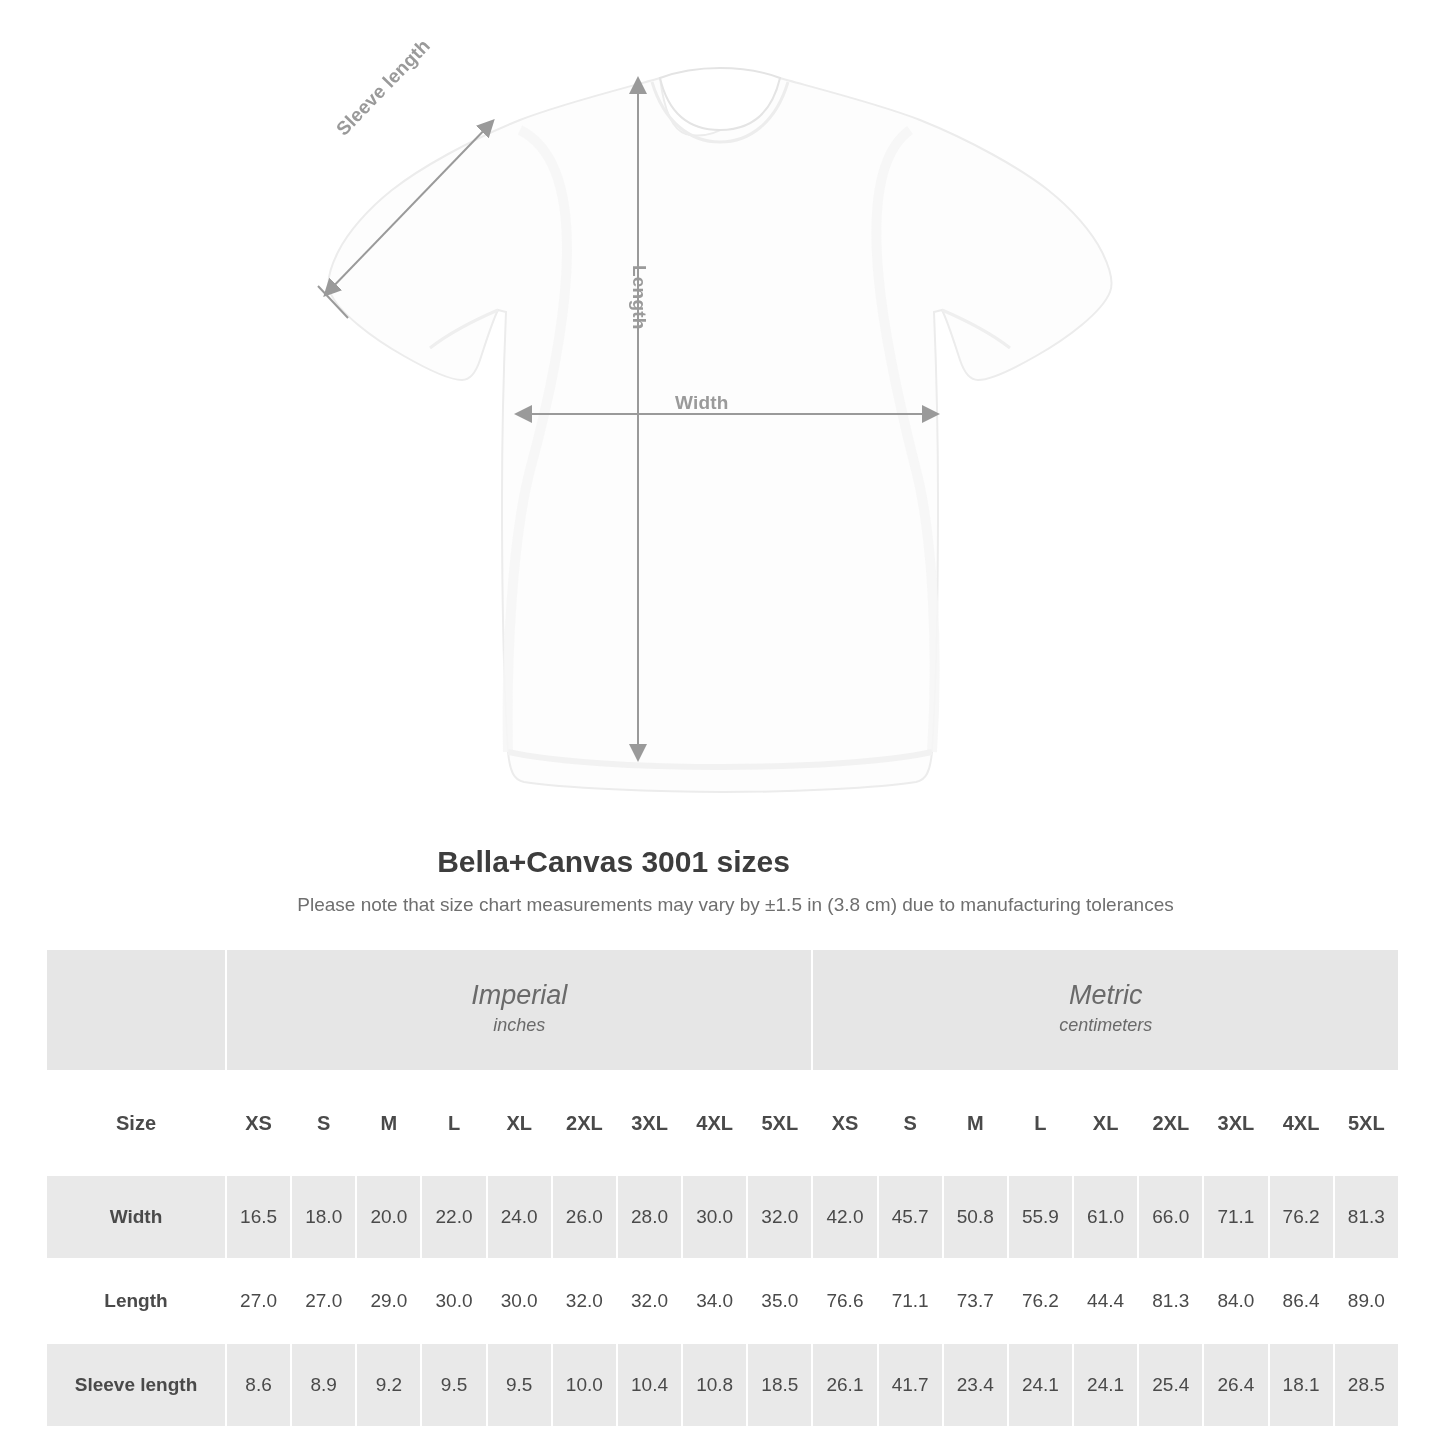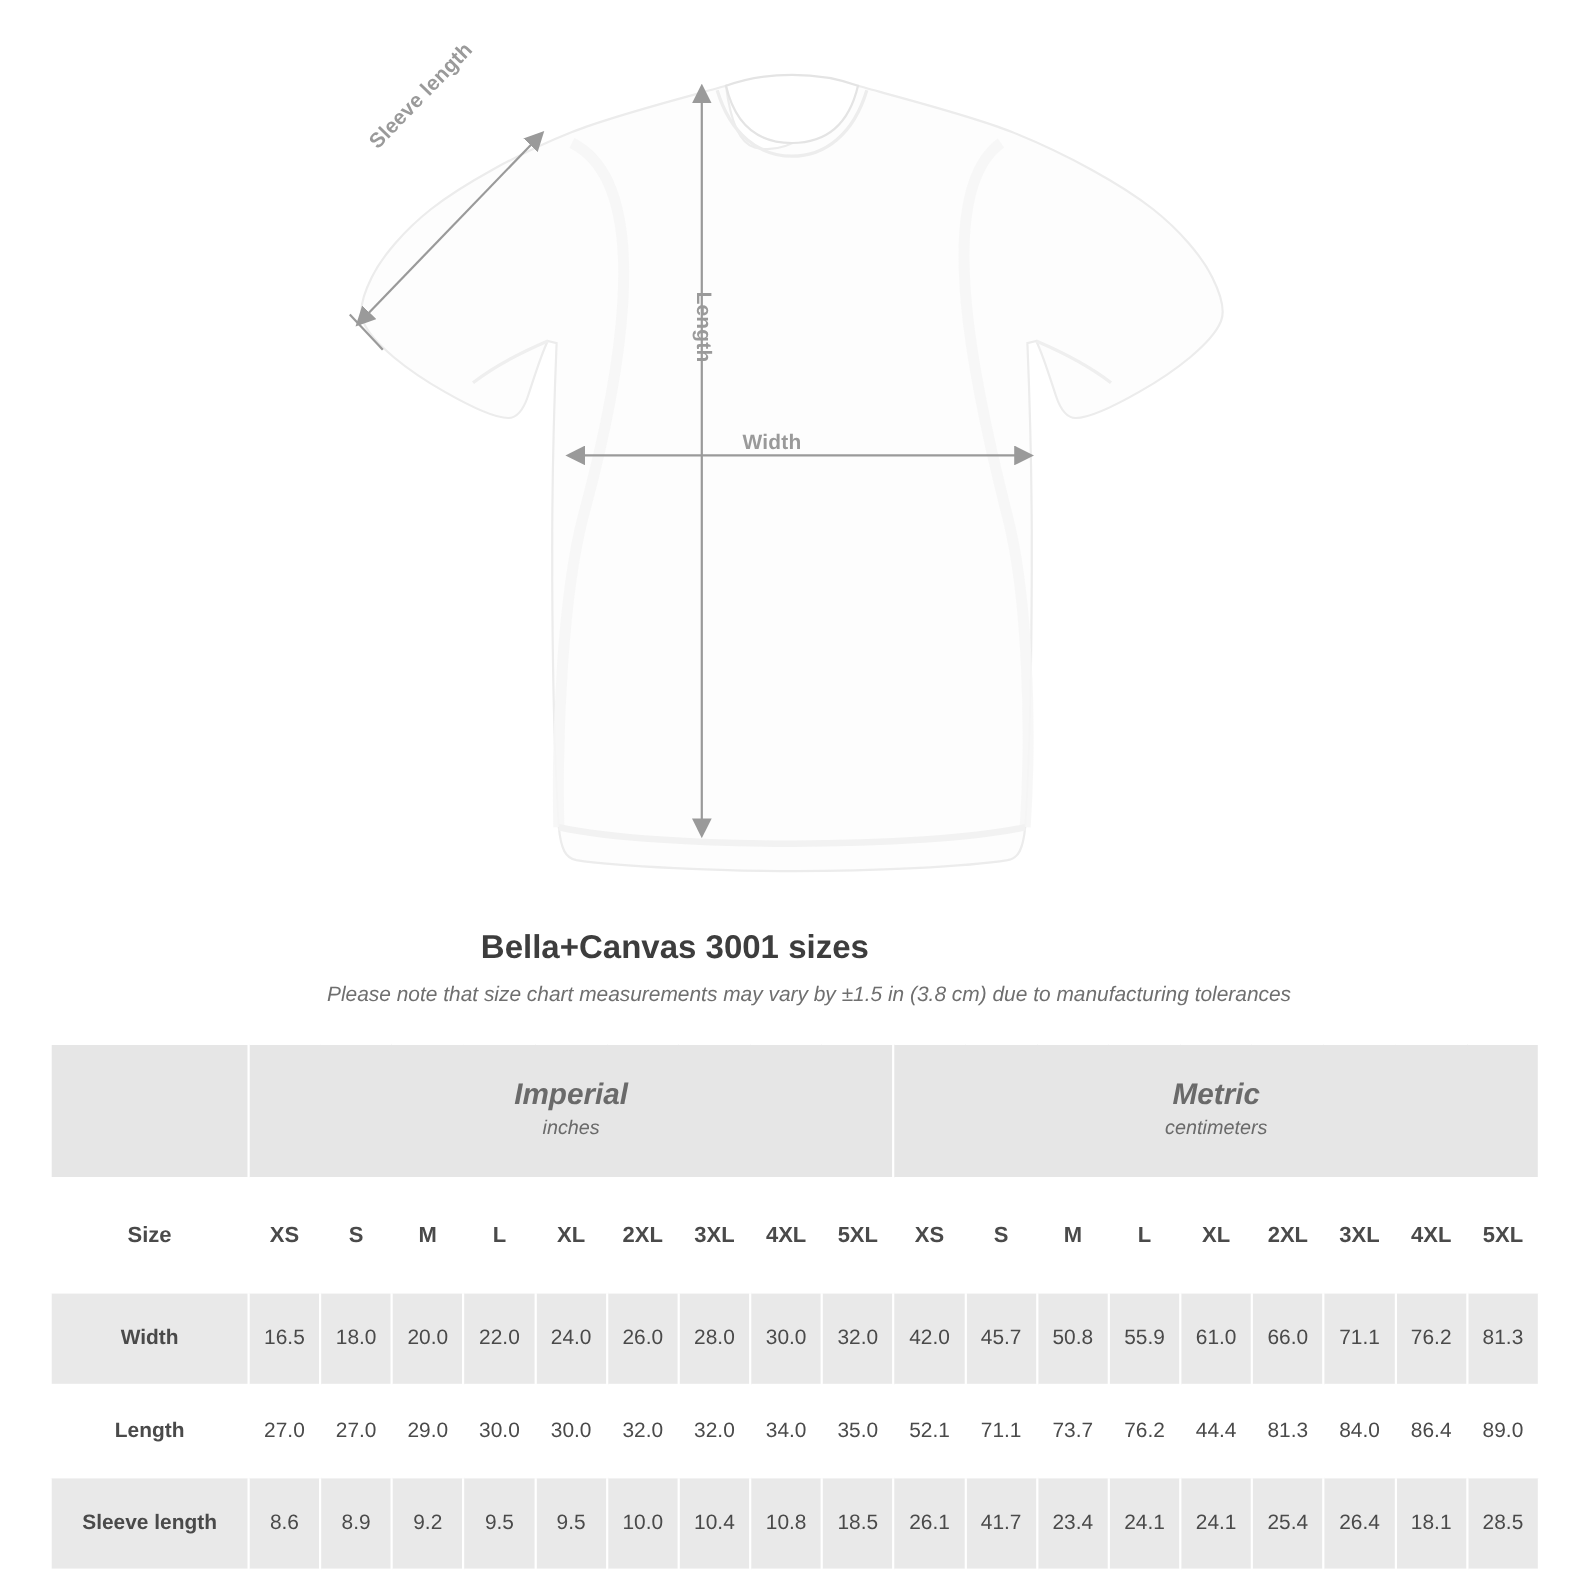--- a/index.html
+++ b/index.html
@@ -55,21 +55,20 @@
     font-size: 30px;
     font-weight: bold;
     color: #3d3d3d;
   }
   .chart-note {
     position: absolute;
     left: 0; top: 894px;
     width: 1445px;
     text-align: center;
     font-size: 19px;
-    font-style: italic;
     color: #6f6f6f;
     padding-left: 26px;
   }
 
   
   .table-wrap {
     position: absolute;
     left: 45px; top: 948px;
     width: 1355px;
   }
@@ -86,21 +85,21 @@
     color: #4a4a4a;
     padding: 0;
   }
   tr.unit-row td {
     background: #e6e6e6;
     height: 122px;
   }
   .unit-name {
     font-size: 27px;
     font-style: italic;
-    font-weight: bold;
+    font-weight: normal;
     color: #6a6a6a;
     line-height: 1.15;
   }
   .unit-sub {
     font-size: 18px;
     font-style: italic;
     color: #6a6a6a;
     line-height: 1.6;
   }
   tr.header-row td {
@@ -266,21 +265,21 @@
           <td class="col-head rowhead">Length</td>
           <td>27.0</td>
           <td>27.0</td>
           <td>29.0</td>
           <td>30.0</td>
           <td>30.0</td>
           <td>32.0</td>
           <td>32.0</td>
           <td>34.0</td>
           <td>35.0</td>
-          <td>52.1</td>
+          <td>76.6</td>
           <td>71.1</td>
           <td>73.7</td>
           <td>76.2</td>
           <td>44.4</td>
           <td>81.3</td>
           <td>84.0</td>
           <td>86.4</td>
           <td>89.0</td>
         </tr>
 

